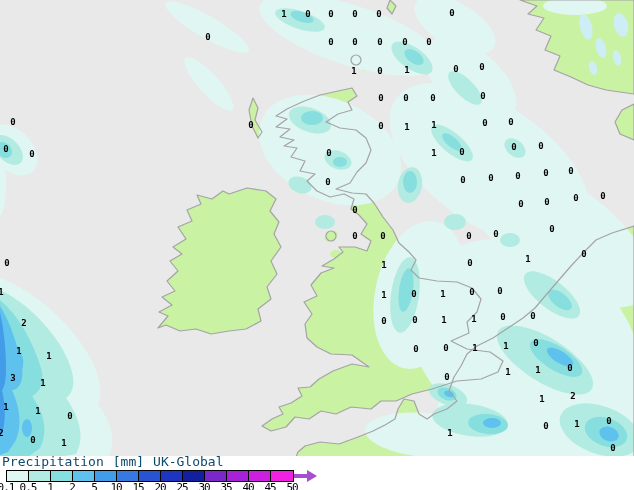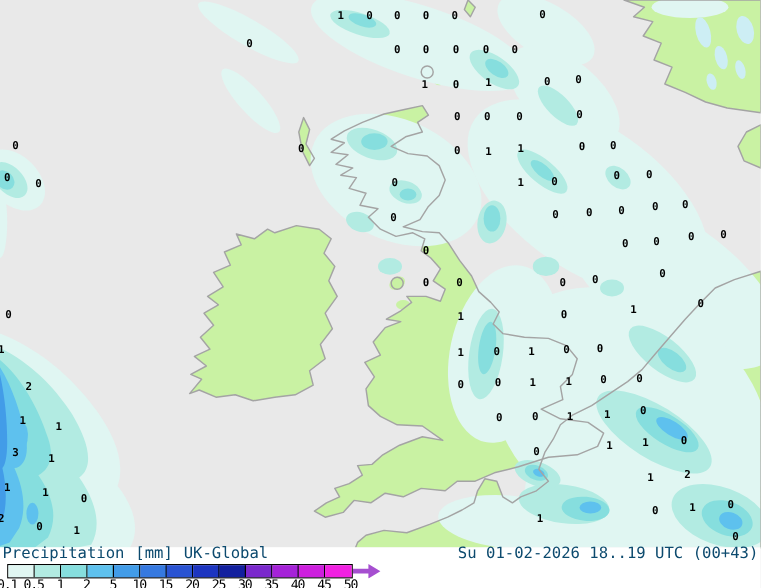--- a/index.html
+++ b/index.html
@@ -260,21 +260,20 @@
       <span class="val" style="left: 613px; top: 448px;">0</span>
     </div>
 
   <div id="legend">
     <div id="legend-top">
       <div id="legend-title-group">
         <span>Precipitation</span>
         <span>[mm]</span>
         <span>UK-Global</span>
       </div>
-      <span>Su 01-02-2026 18..19 UTC (00+43)</span>
     </div>
     <div id="bar-wrap">
       <div id="bar">
           <div class="seg" style="background: rgb(224, 246, 242);"></div>
           <div class="seg" style="background: rgb(178, 235, 226);"></div>
           <div class="seg" style="background: rgb(134, 222, 222);"></div>
           <div class="seg" style="background: rgb(94, 193, 238);"></div>
           <div class="seg" style="background: rgb(66, 156, 232);"></div>
           <div class="seg" style="background: rgb(54, 121, 224);"></div>
           <div class="seg" style="background: rgb(42, 83, 210);"></div>

